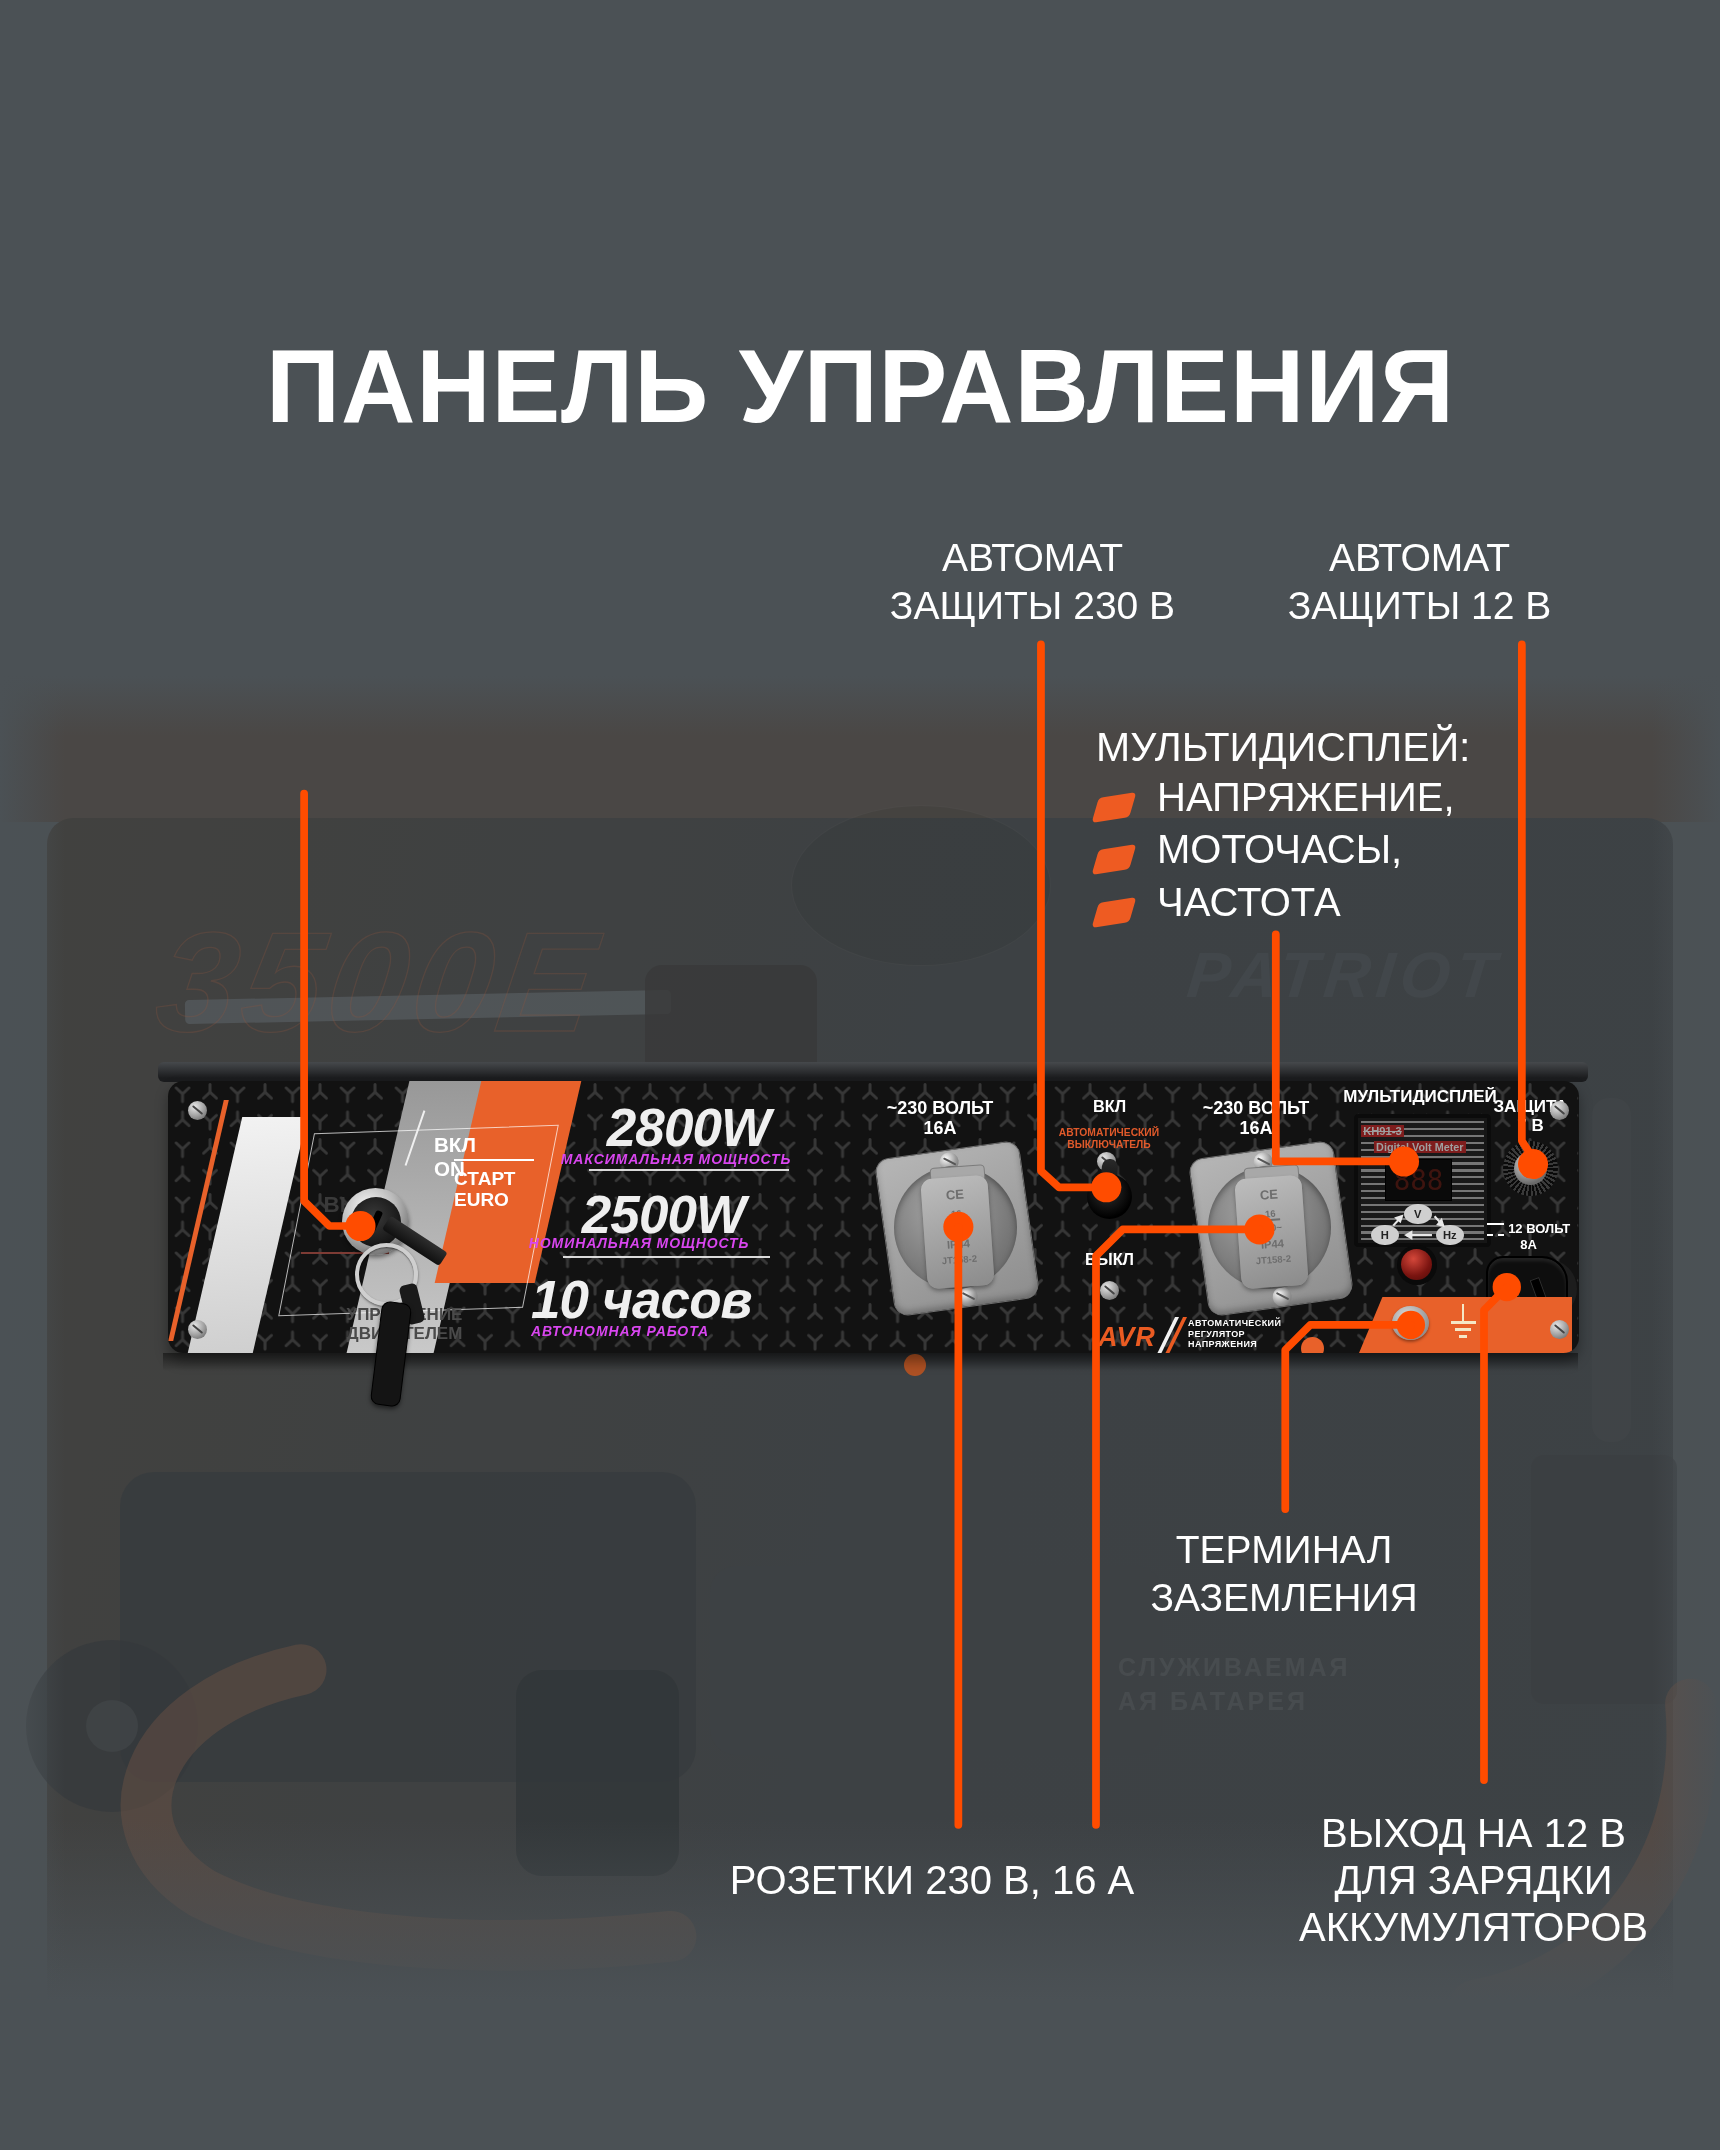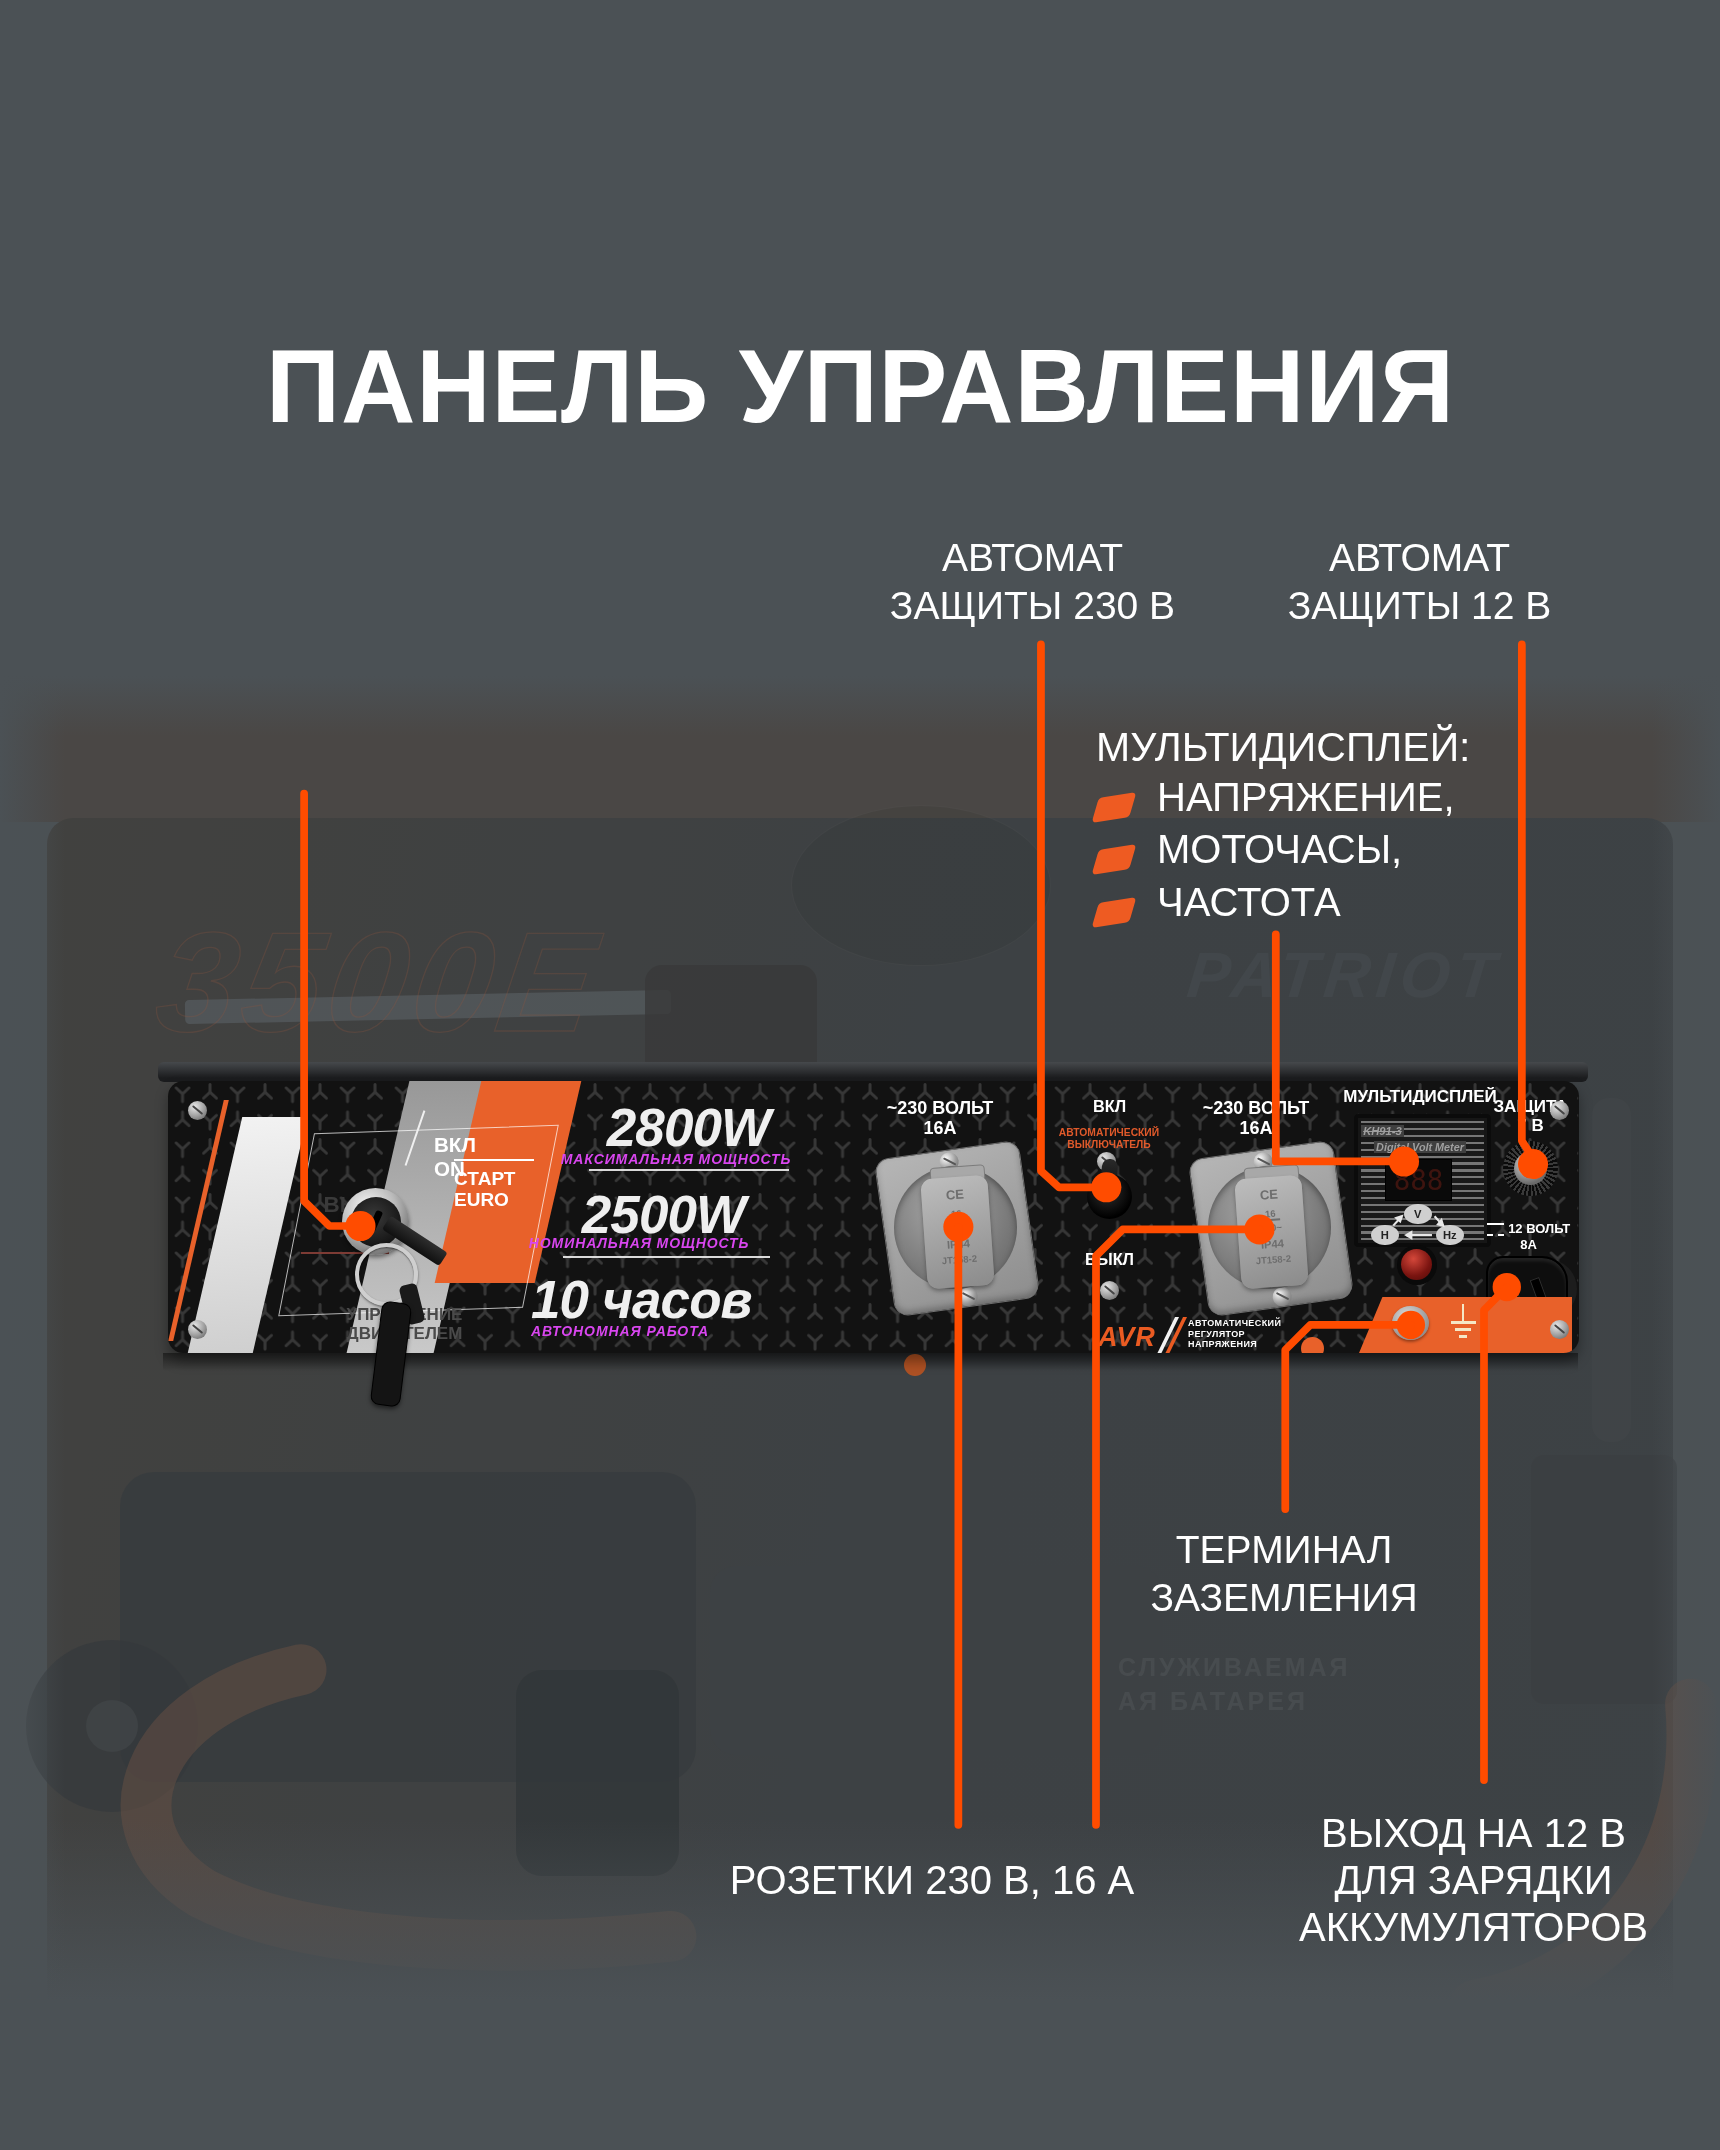--- a/index.html
+++ b/index.html
@@ -107,21 +107,21 @@
         background:radial-gradient(circle at 45% 40%,#2e2e2e,#000 70%);}
   .toggle-lever{position:absolute;width:16.3px;height:41px;border-radius:7.7px 7.7px 3.4px 3.4px;
         background:linear-gradient(#2a2a2a,#050505);transform:rotate(4deg);}
   .avr-name{position:absolute;font-size:27px;font-weight:bold;font-style:italic;color:#ea5b22;letter-spacing:0.9px;}
   .avr-slash{position:absolute;width:4.3px;height:37px;background:#f2f2f2;transform:skewX(-26deg);}
   .avr-slash.o{background:#ea5b22;}
   .avr-sub{position:absolute;color:#fff;font-weight:bold;font-size:9px;line-height:1.18;letter-spacing:0.4px;}
   .disp{position:absolute;background:#161616;border:4.3px solid #0b0b0b;border-radius:4.3px;}
   .disp .stripes{position:absolute;inset:3.4px;opacity:.8;
         background:repeating-linear-gradient(#8e8e8e 0 2.2px,#1a1a1a 2.2px 6.9px);}
-  .disp .dtxt{position:absolute;color:#9f9f9f;font-weight:bold;font-style:italic;background:#404040;padding:0 2.6px;}
+  .disp .dtxt{position:absolute;color:#9f9f9f;font-weight:bold;background:#7f1d1d;padding:0 2.6px;}
   .lcd{position:absolute;background:#0a0a0a;border:1.3px solid #000;color:rgba(160,40,25,.35);
        font-family:"DejaVu Sans Mono",monospace;font-size:27.5px;text-align:center;line-height:40px;}
   .oval{position:absolute;width:27.5px;height:20px;border-radius:50%;background:#cfcfcf;color:#222;
         font-weight:bold;font-size:11.2px;text-align:center;line-height:20px;}
   
   .key{position:absolute;z-index:26;}
   .cyl{position:absolute;left:342px;top:1188px;width:67px;height:67px;border-radius:50%;
        background:radial-gradient(circle at 38% 30%,#fafafa,#b9b9b9 45%,#6d6d6d 80%);box-shadow:0 2.6px 4.3px rgba(0,0,0,.45);}
   .cyl .in{position:absolute;left:8.6px;top:8.6px;width:50px;height:50px;border-radius:50%;
        background:radial-gradient(circle at 45% 40%,#3a3a3a,#141414 75%);}

